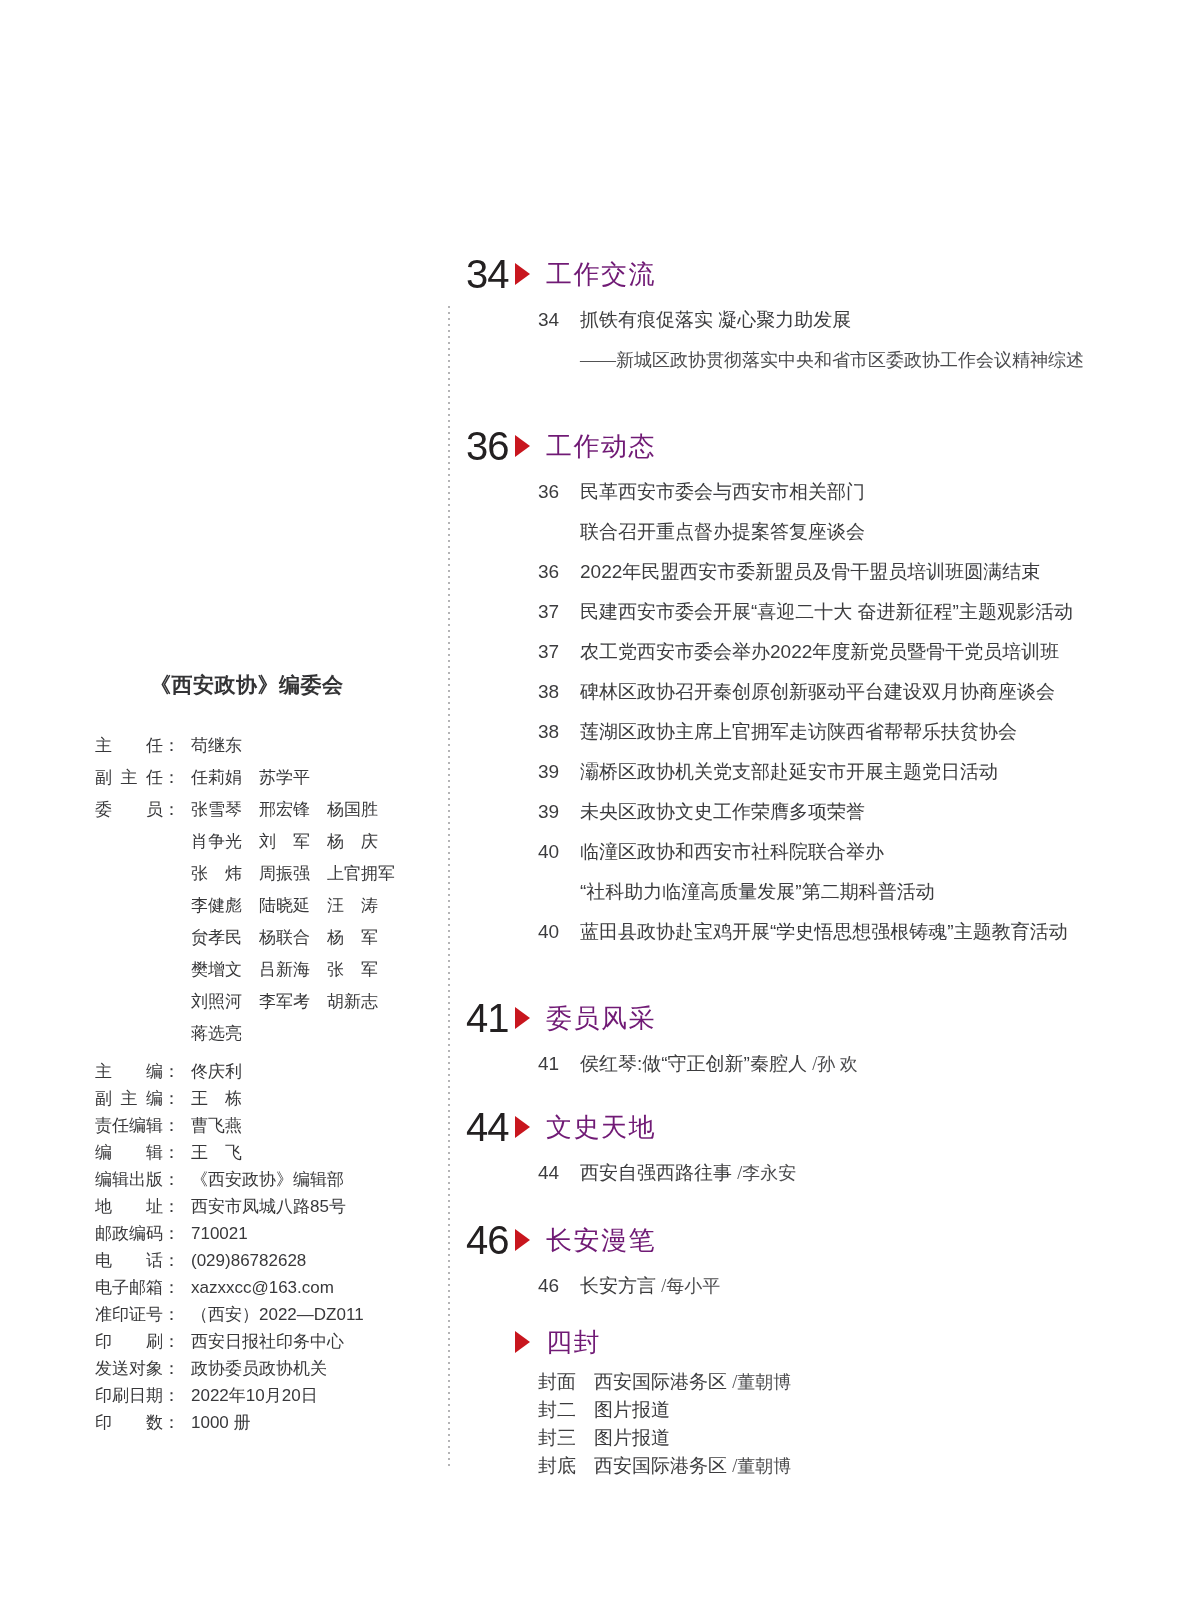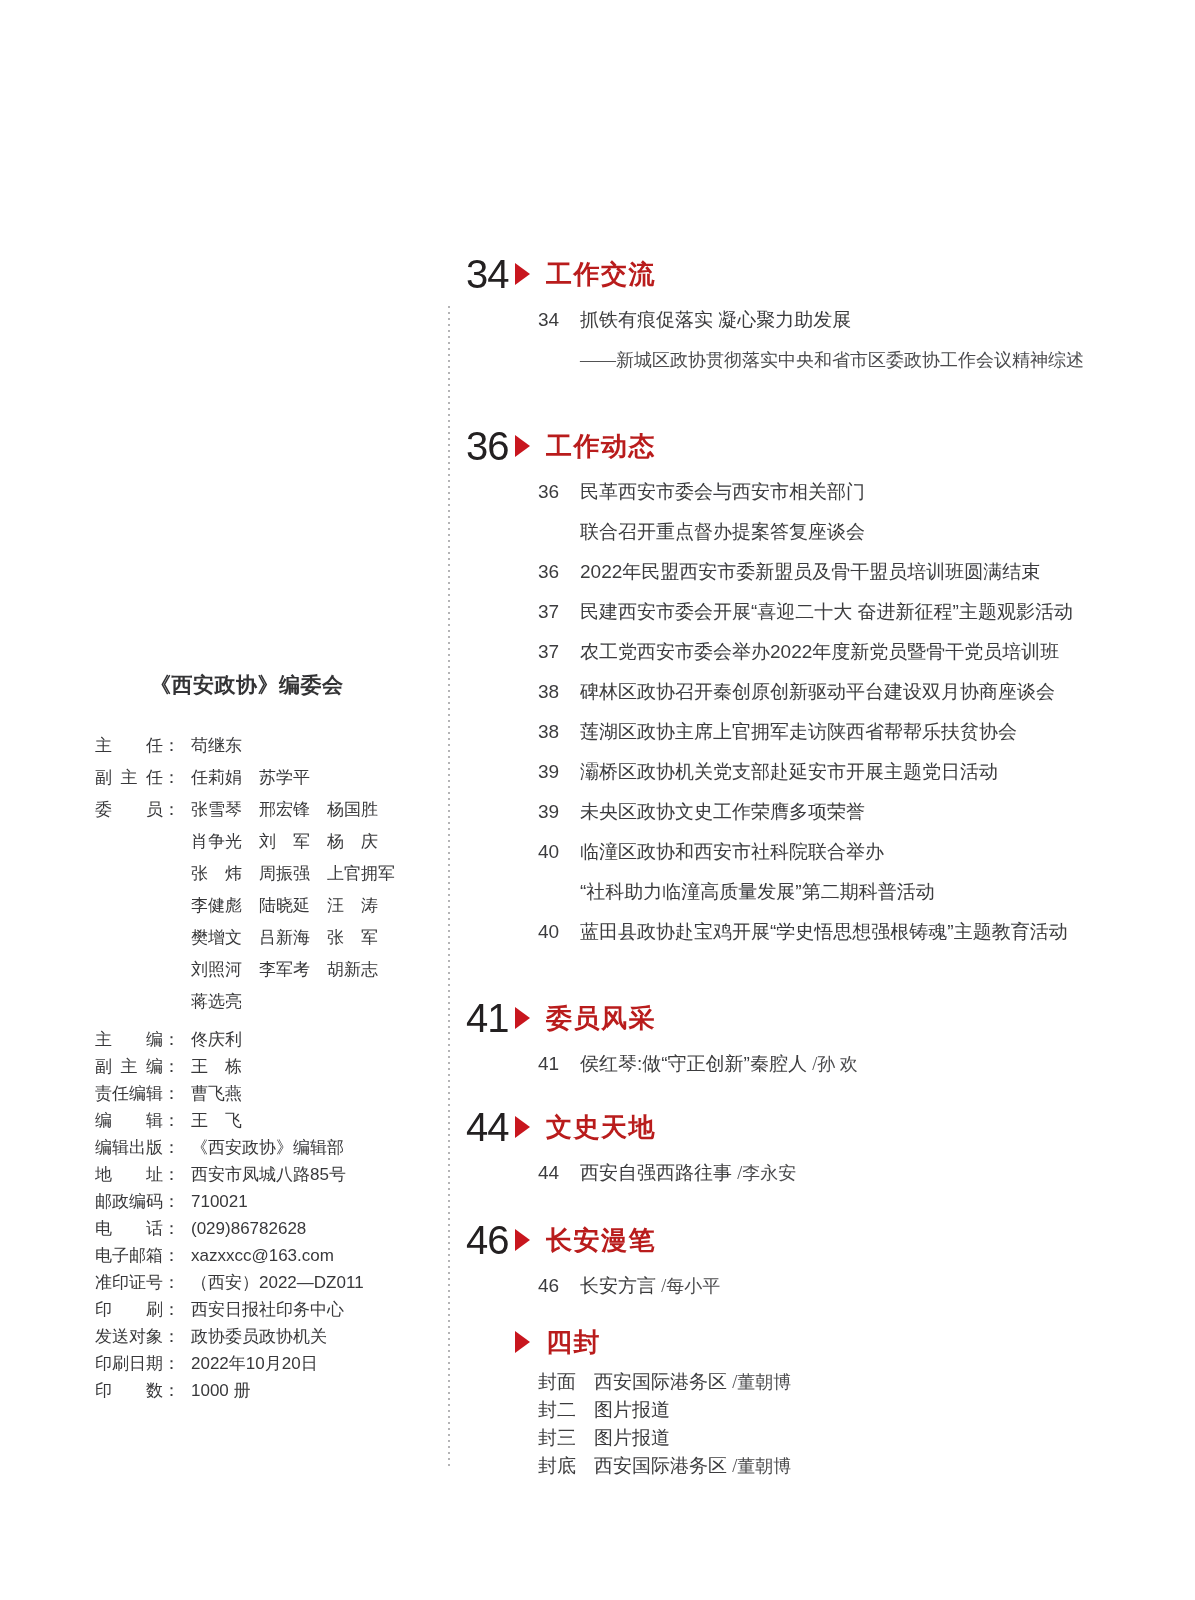--- a/index.html
+++ b/index.html
@@ -97,22 +97,22 @@
   }
   .tri {
     width: 0; height: 0;
     border-left: 15px solid #c8161e;
     border-top: 11px solid transparent;
     border-bottom: 11px solid transparent;
     margin-left: 2px;
   }
   .sec-title {
     font-size: 26px;
-    font-weight: 700;
-    color: #b91c1c;
+    font-weight: 400;
+    color: #701a75;
     letter-spacing: 1.5px;
     margin-left: 16px;
     white-space: nowrap;
   }
   .sec-items { list-style: none; margin-top: 4px; }
   .toc-item {
     display: flex;
     align-items: baseline;
     line-height: 40px;
     font-size: 19px;
@@ -141,20 +141,21 @@
 
   <aside class="editorial">
     <h2 class="ed-title">《西安政协》编委会</h2>
     <div class="roles" id="roles">
         <div class="info-row"><span class="lab">主任</span><span class="colon">：</span><span class="val">苟继东</span></div>
         <div class="info-row"><span class="lab">副主任</span><span class="colon">：</span><span class="val">任莉娟　苏学平</span></div>
         <div class="info-row"><span class="lab">委员</span><span class="colon">：</span><span class="val">张雪琴　邢宏锋　杨国胜</span></div>
         <div class="info-row cont"><span class="val">肖争光　刘　军　杨　庆</span></div>
         <div class="info-row cont"><span class="val">张　炜　周振强　上官拥军</span></div>
         <div class="info-row cont"><span class="val">李健彪　陆晓延　汪　涛</span></div>
+        <div class="info-row cont"><span class="val">贠孝民　杨联合　杨　军</span></div>
         <div class="info-row cont"><span class="val">樊增文　吕新海　张　军</span></div>
         <div class="info-row cont"><span class="val">刘照河　李军考　胡新志</span></div>
         <div class="info-row cont"><span class="val">蒋选亮</span></div>
       </div>
     <div class="pub" id="pub">
         <div class="info-row"><span class="lab">主编</span><span class="colon">：</span><span class="val">佟庆利</span></div>
         <div class="info-row"><span class="lab">副主编</span><span class="colon">：</span><span class="val">王　栋</span></div>
         <div class="info-row"><span class="lab">责任编辑</span><span class="colon">：</span><span class="val">曹飞燕</span></div>
         <div class="info-row"><span class="lab">编辑</span><span class="colon">：</span><span class="val">王　飞</span></div>
         <div class="info-row"><span class="lab">编辑出版</span><span class="colon">：</span><span class="val">《西安政协》编辑部</span></div>

